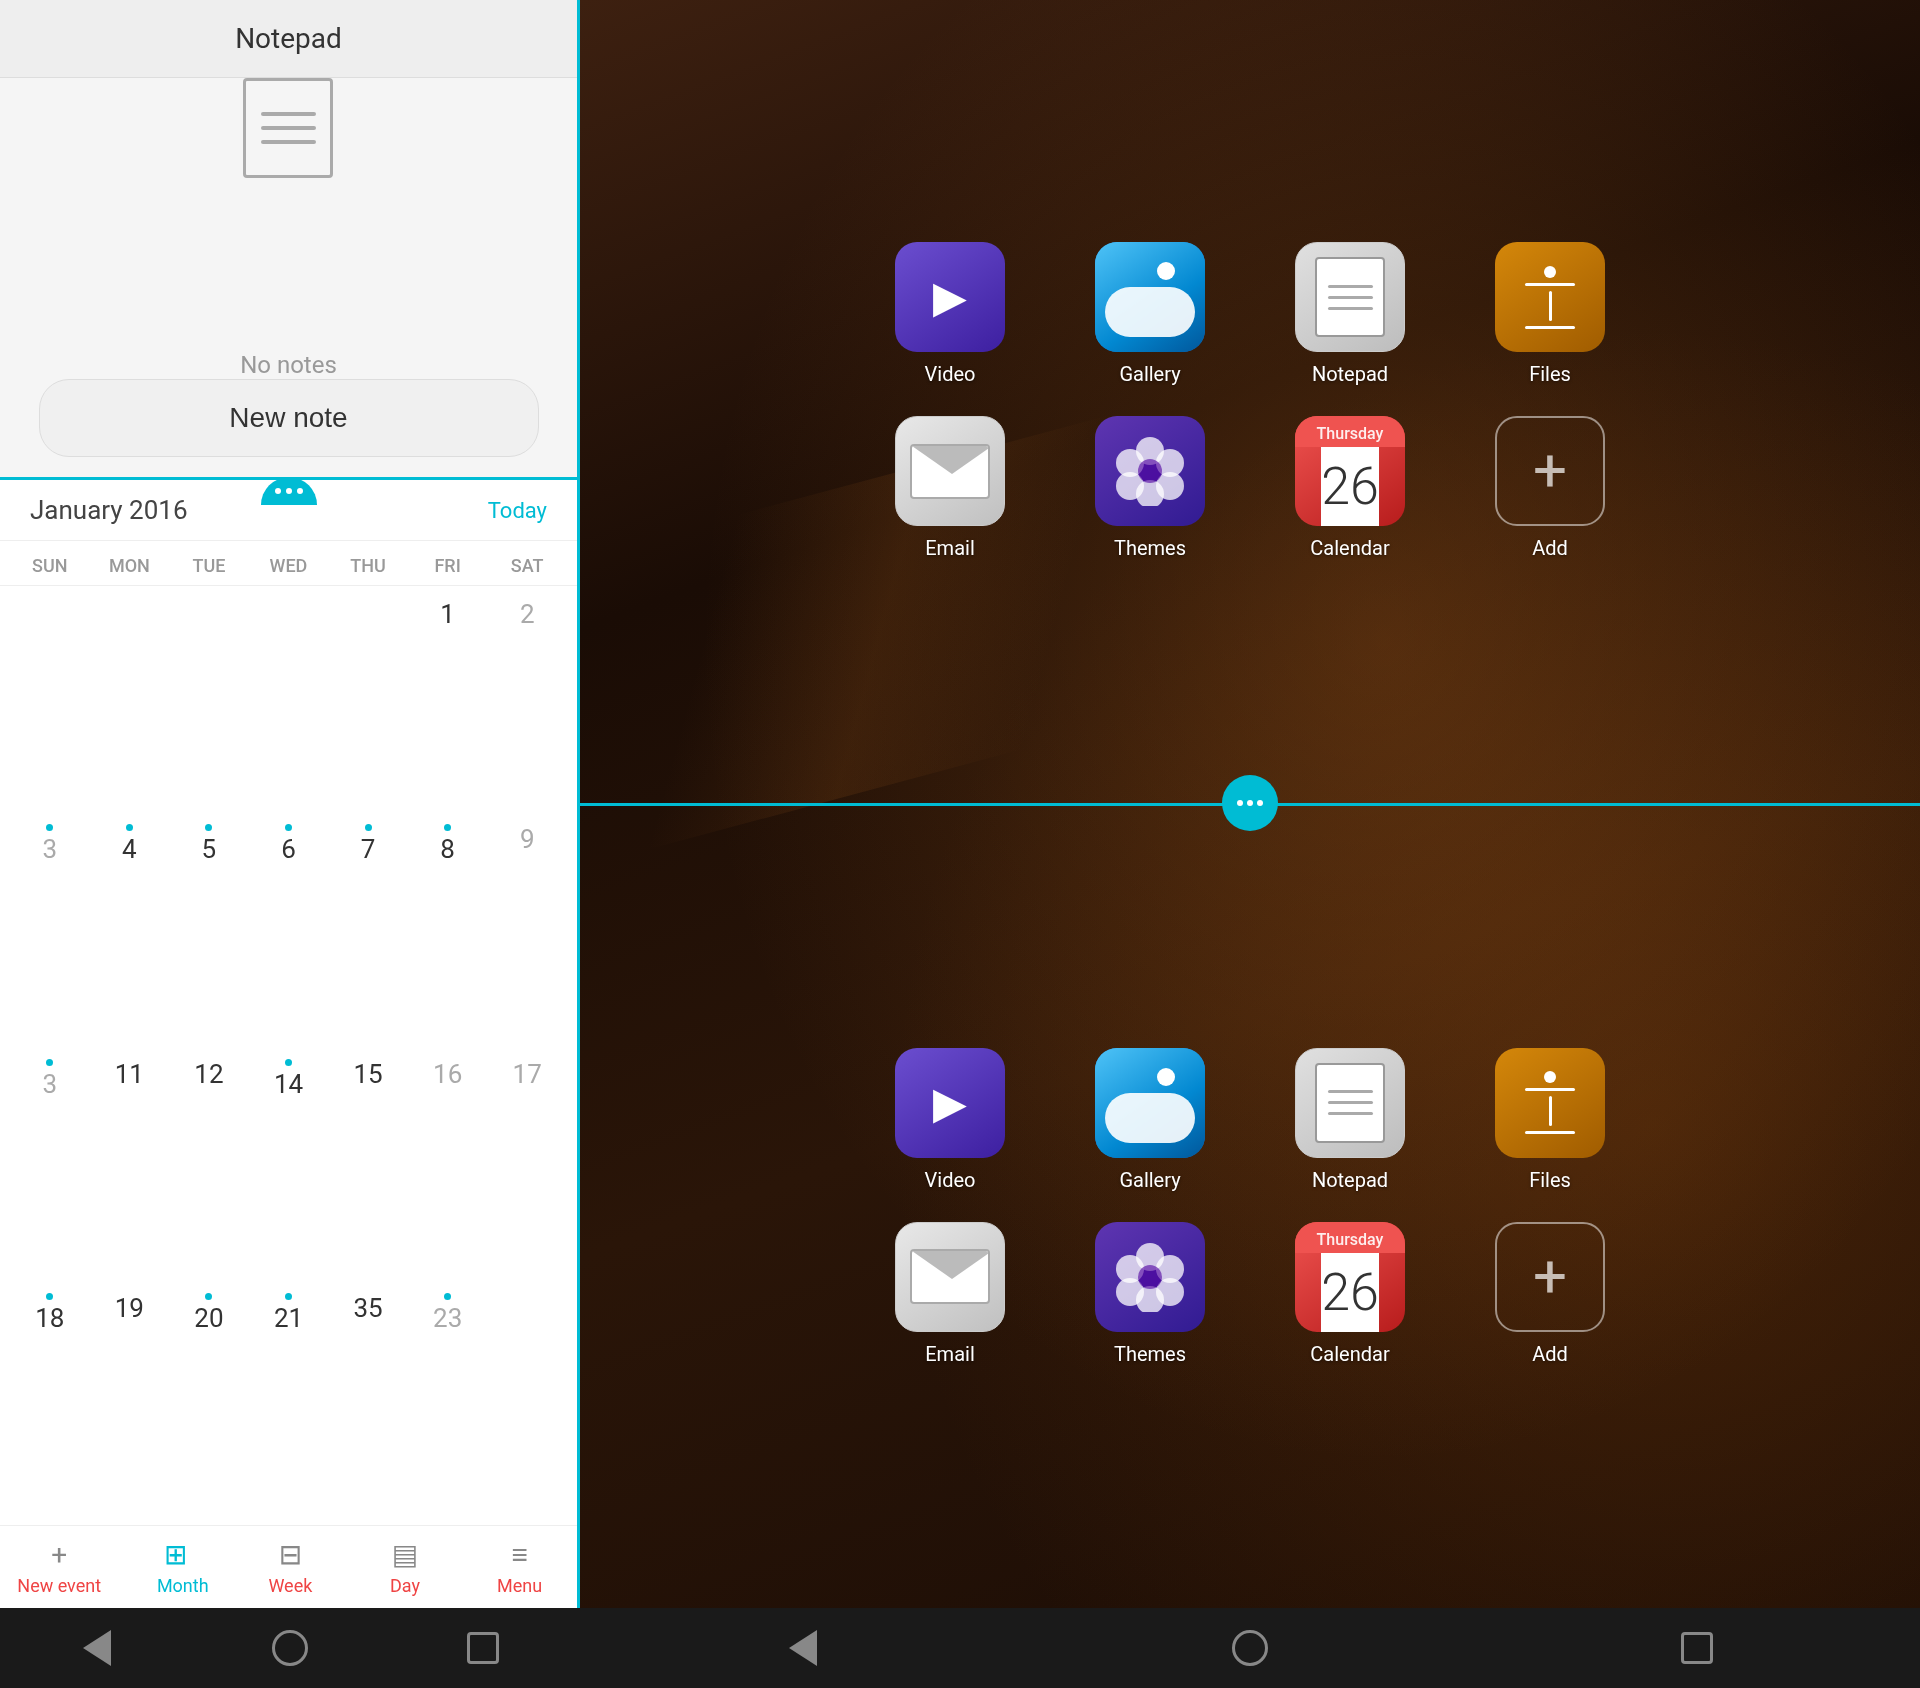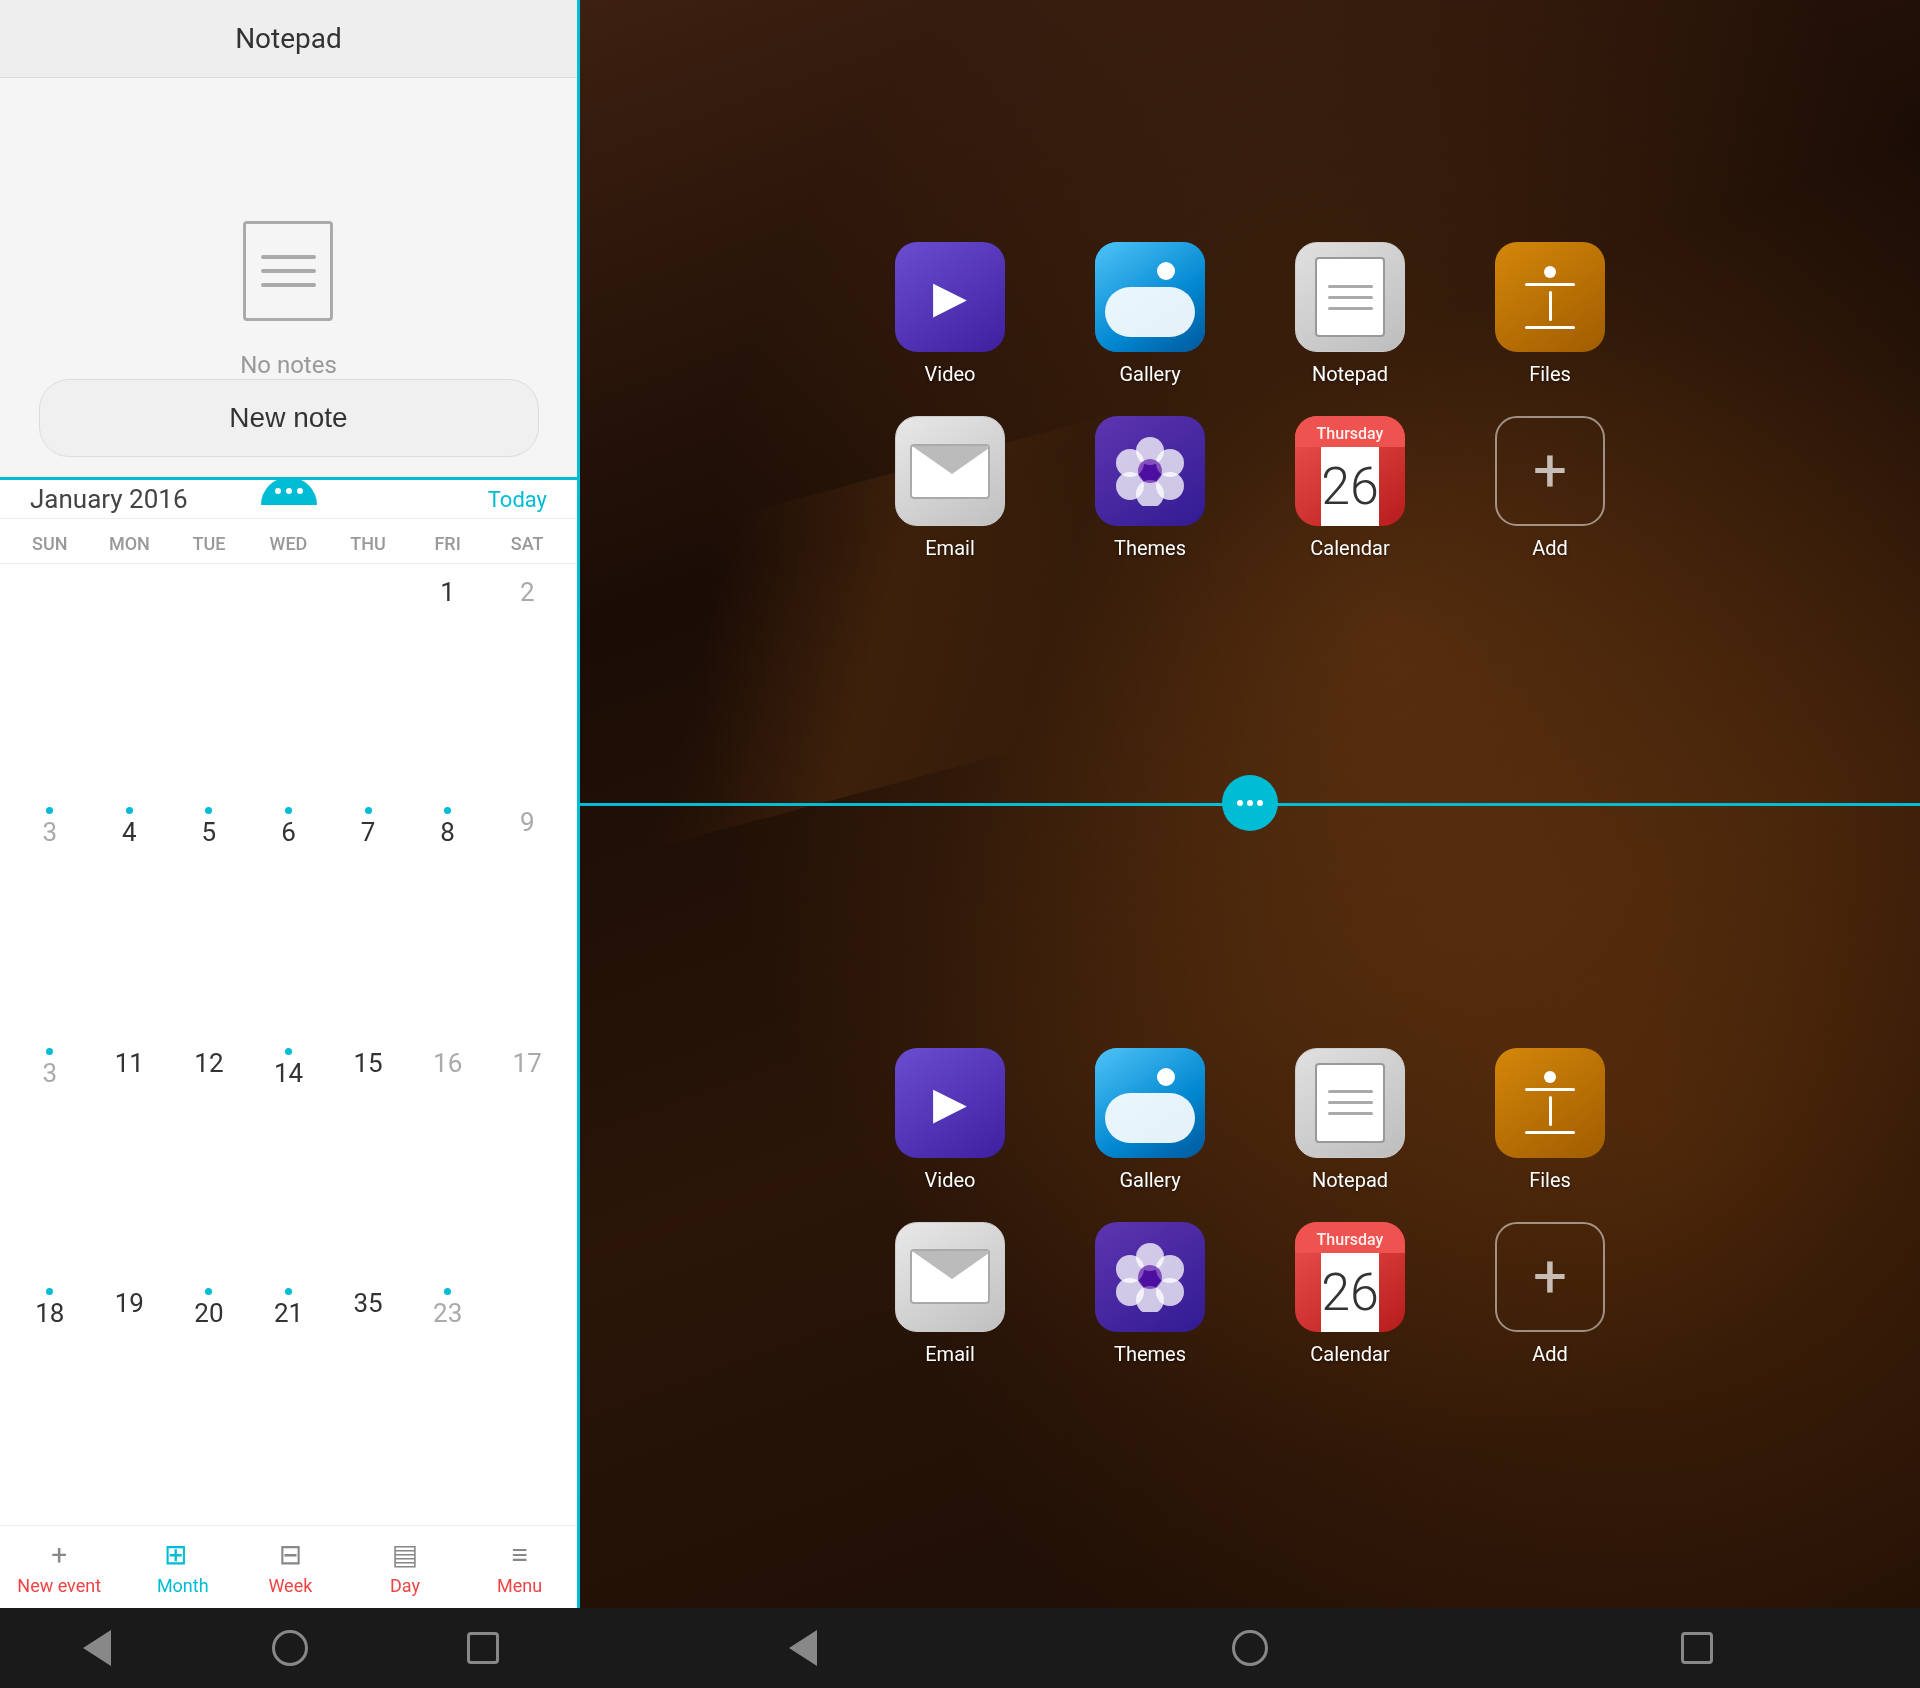--- a/index.html
+++ b/index.html
@@ -51,21 +51,21 @@
       font-size: 28px;
       color: #333;
       font-weight: 400;
     }
 
     .notepad-empty-area {
       flex: 1;
       display: flex;
       flex-direction: column;
       align-items: center;
-      justify-content: flex-end;
+      justify-content: space-between;
       gap: 30px;
     }
 
     .notepad-icon {
       width: 90px;
       height: 100px;
       border: 3px solid #aaa;
       border-radius: 4px;
       display: flex;
       flex-direction: column;
@@ -127,21 +127,21 @@
       background: #fff;
       flex: 1;
       display: flex;
       flex-direction: column;
     }
 
     .calendar-header {
       display: flex;
       justify-content: space-between;
       align-items: center;
-      padding: 4px 30px;
+      padding: 15px 30px;
       border-bottom: 1px solid #eee;
     }
 
     .calendar-month-title {
       font-size: 26px;
       color: #444;
       font-weight: 400;
     }
 
     .calendar-today-btn {

